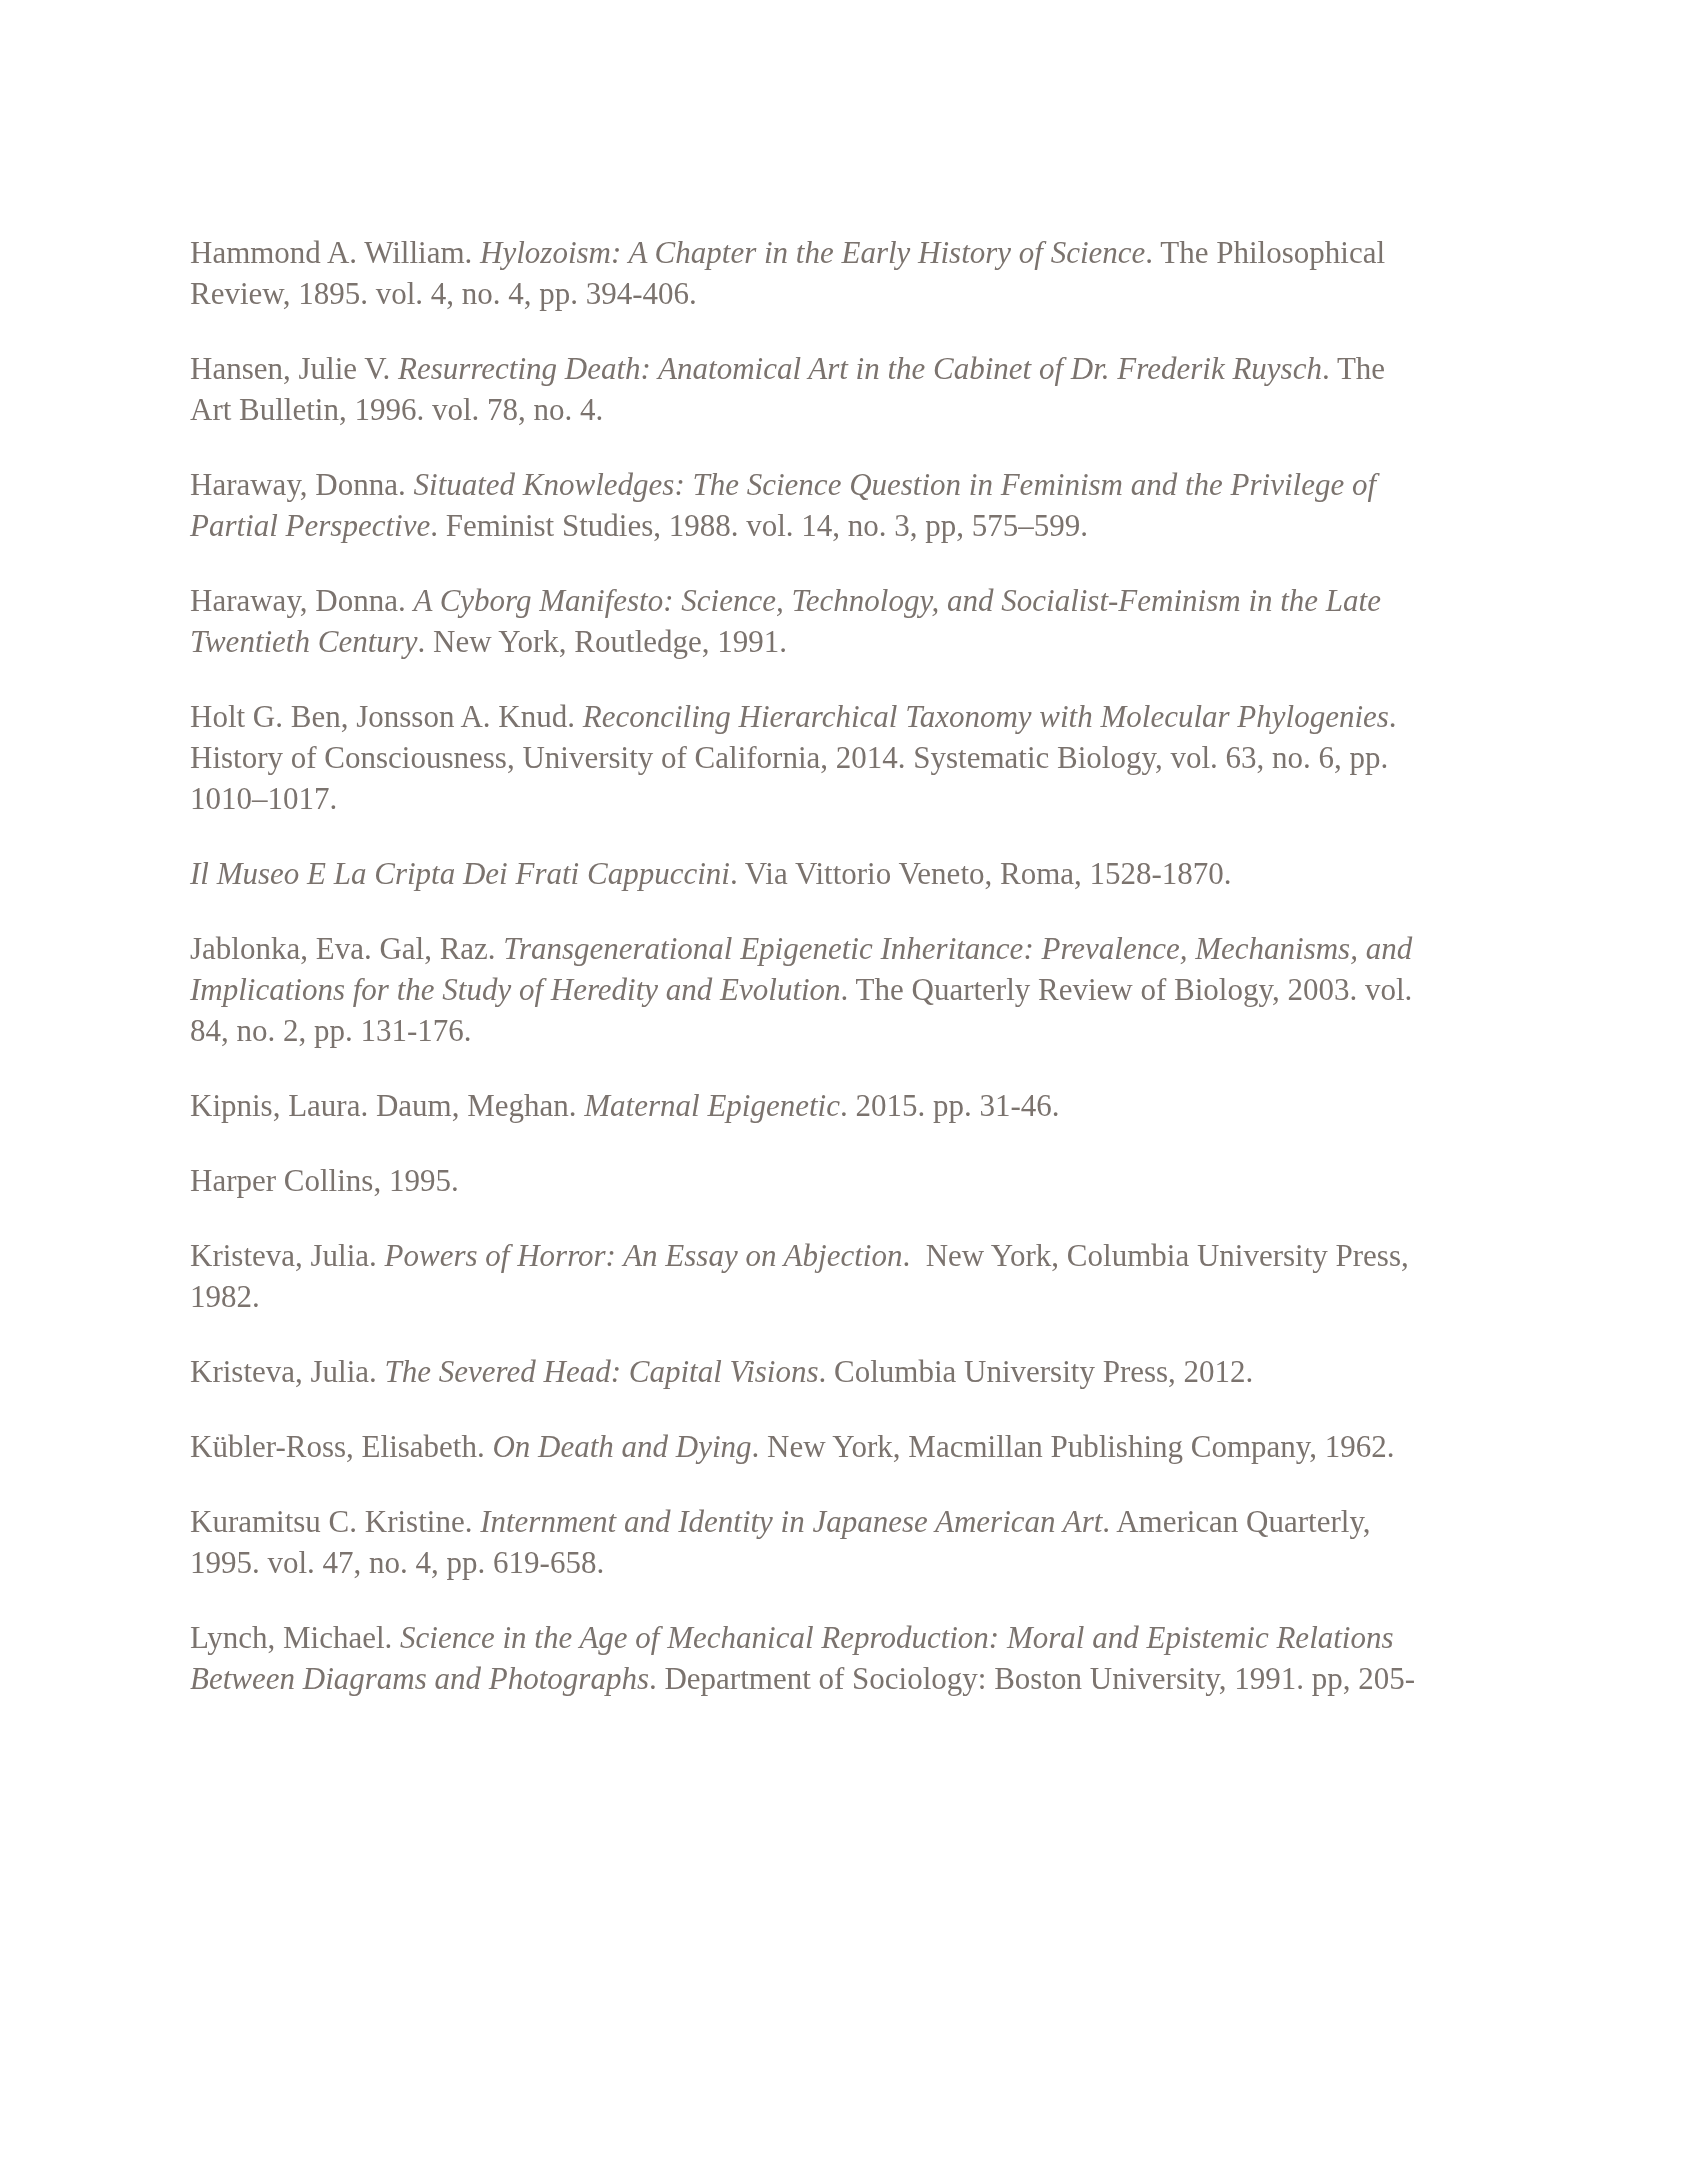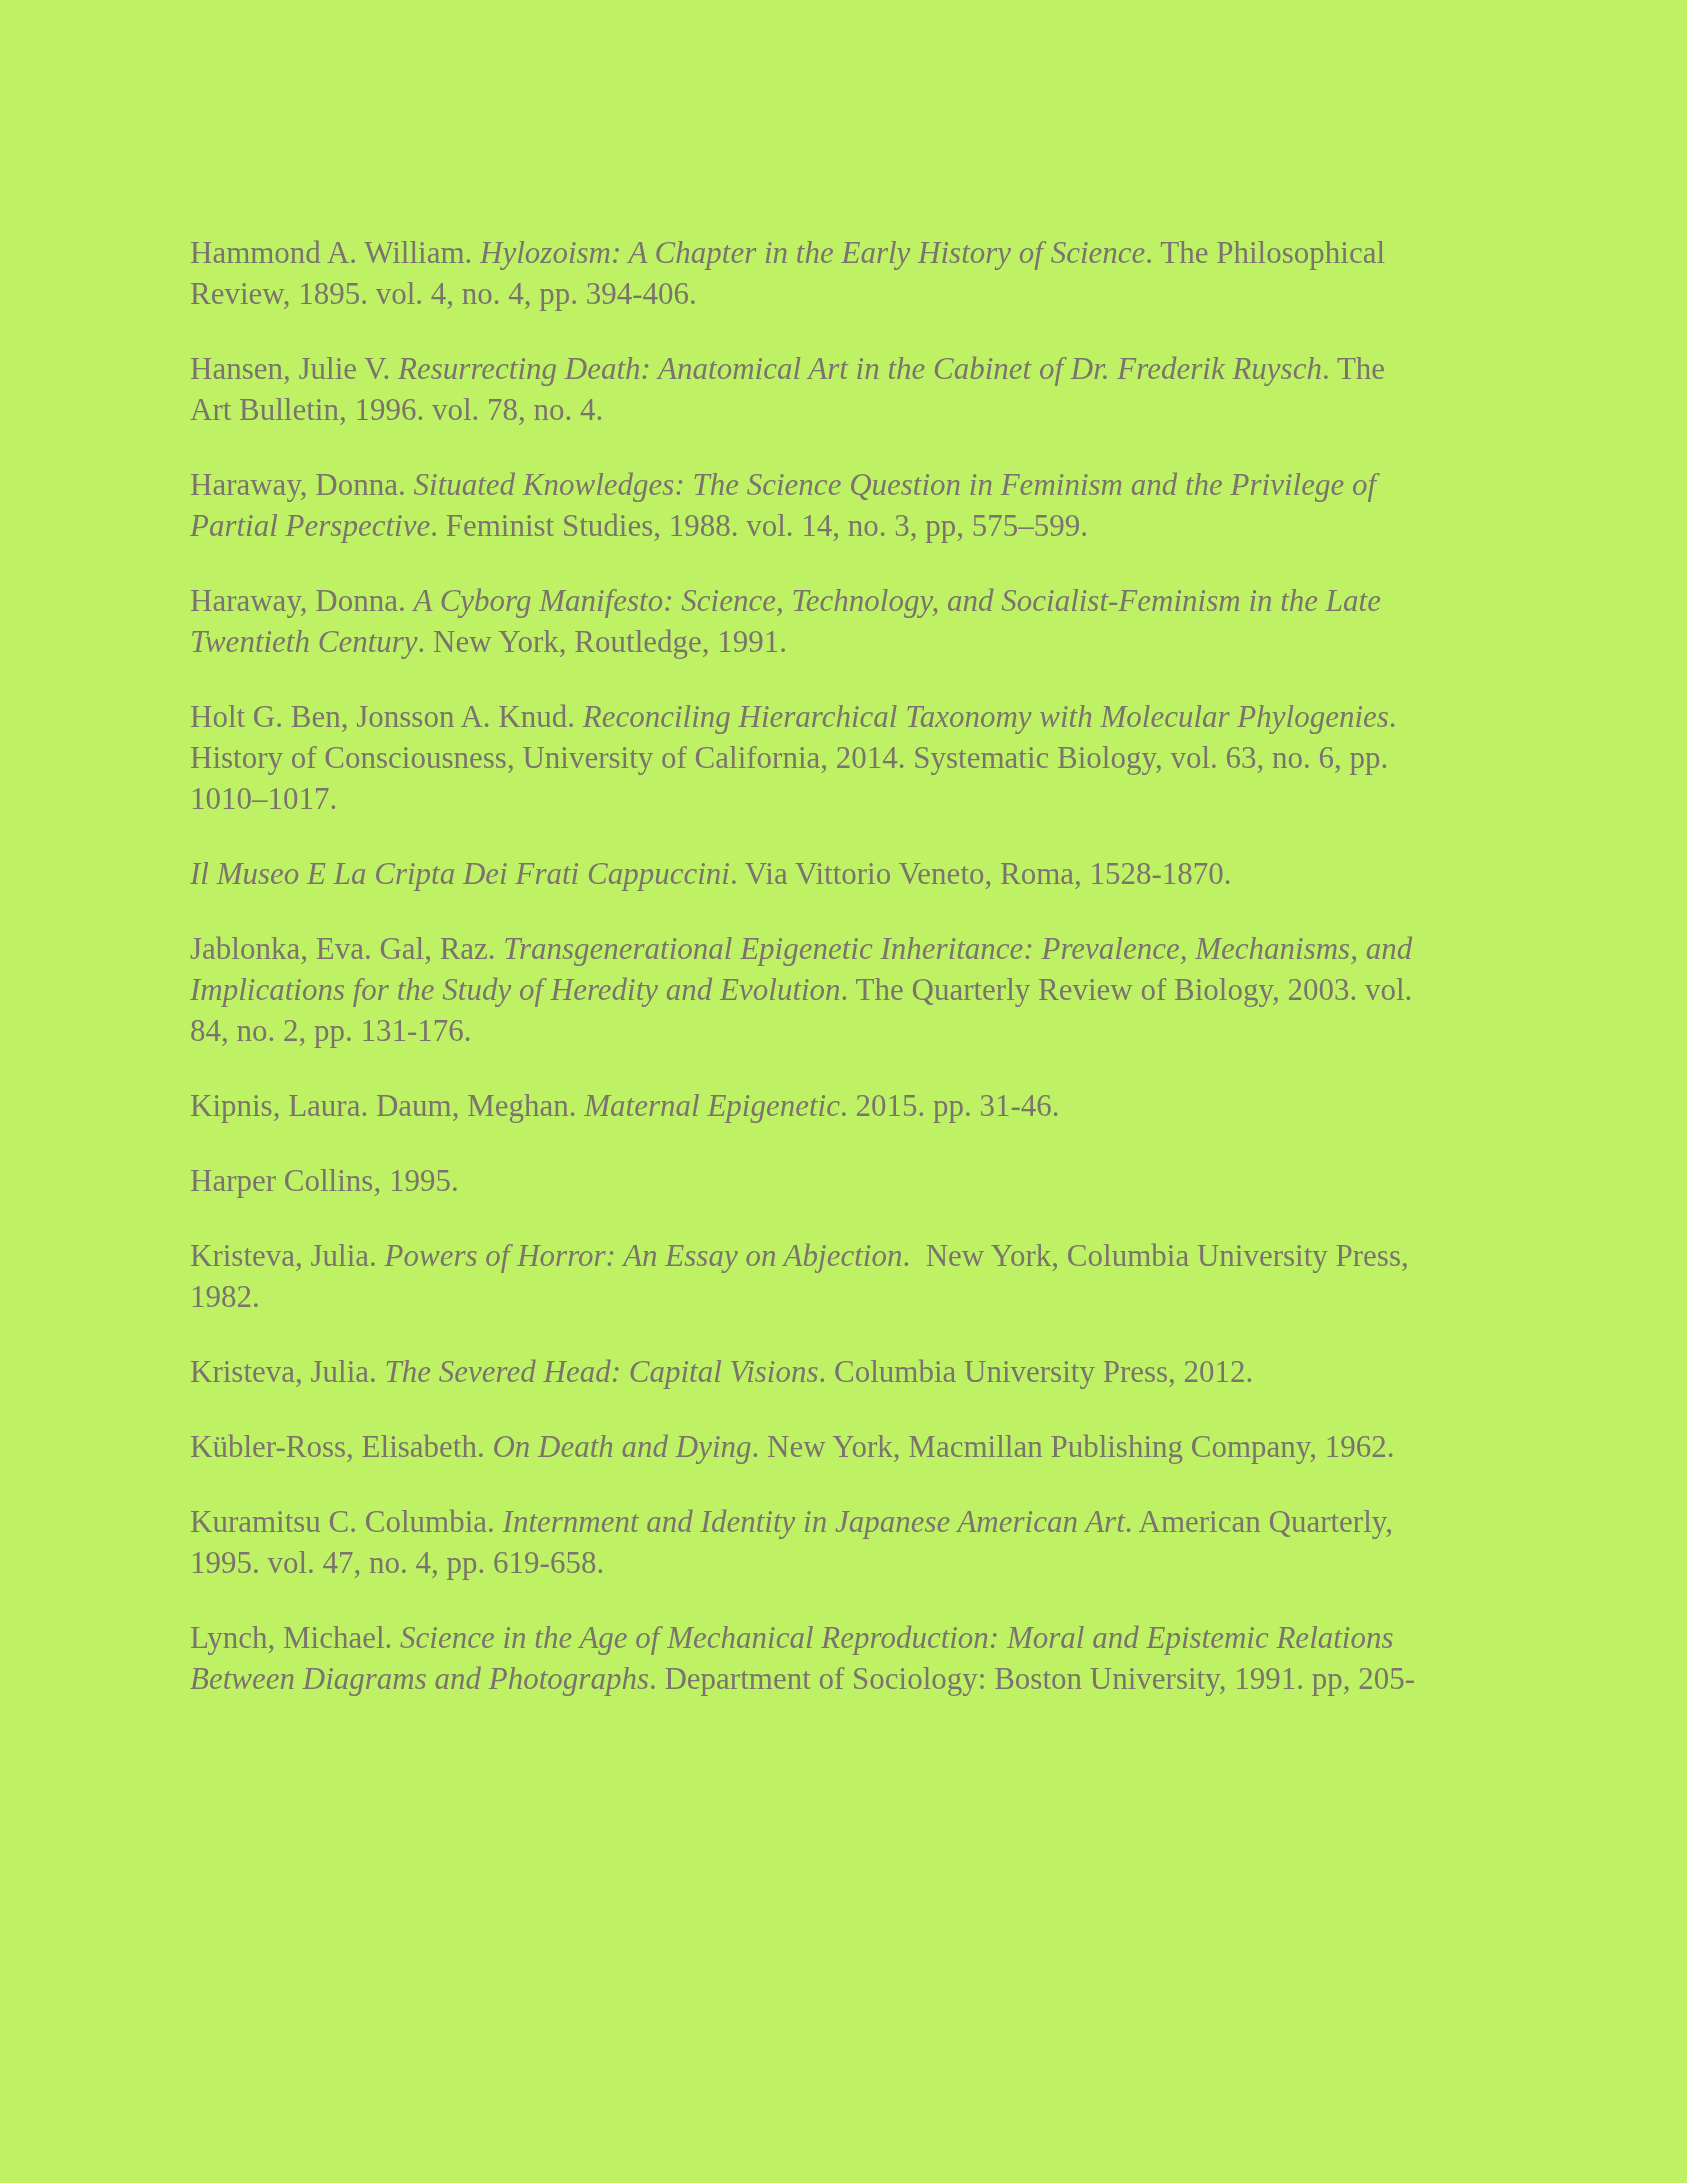--- a/index.html
+++ b/index.html
@@ -4,21 +4,21 @@
 <style>
   html, body {
     margin: 0;
     padding: 0;
     background: #EBE2DE;
   }
   .page {
     position: relative;
     width: 1687px;
     height: 2183px;
-    background: #bef264;
+    background: #ffffff;
     overflow: hidden;
     font-family: "Liberation Serif", "DejaVu Serif", serif;
   }
   .bibliography {
     position: absolute;
     left: 190px;
     top: 232px;
     width: 1323px;
     color: #7B736E;
     font-size: 31px;
@@ -96,21 +96,21 @@
 
     <p class="entry">
       <span class="line"><span>Kristeva, Julia. </span><span class="italic">The Severed Head: Capital Visions</span><span>. Columbia University Press, 2012.</span></span>
     </p>
 
     <p class="entry">
       <span class="line"><span>Kübler-Ross, Elisabeth. </span><span class="italic">On Death and Dying</span><span>. New York, Macmillan Publishing Company, 1962.</span></span>
     </p>
 
     <p class="entry">
-      <span class="line"><span>Kuramitsu C. Columbia. </span><span class="italic">Internment and Identity in Japanese American Art</span><span>. American Quarterly,</span></span>
+      <span class="line"><span>Kuramitsu C. Kristine. </span><span class="italic">Internment and Identity in Japanese American Art</span><span>. American Quarterly,</span></span>
       <span class="line"><span>1995. vol. 47, no. 4, pp. 619-658.</span></span>
     </p>
 
     <p class="entry">
       <span class="line"><span>Lynch, Michael. </span><span class="italic">Science in the Age of Mechanical Reproduction: Moral and Epistemic Relations</span></span>
       <span class="line"><span class="italic">Between Diagrams and Photographs</span><span>. Department of Sociology: Boston University, 1991. pp, 205-</span></span>
     </p>
 
   </div>
 </div>

